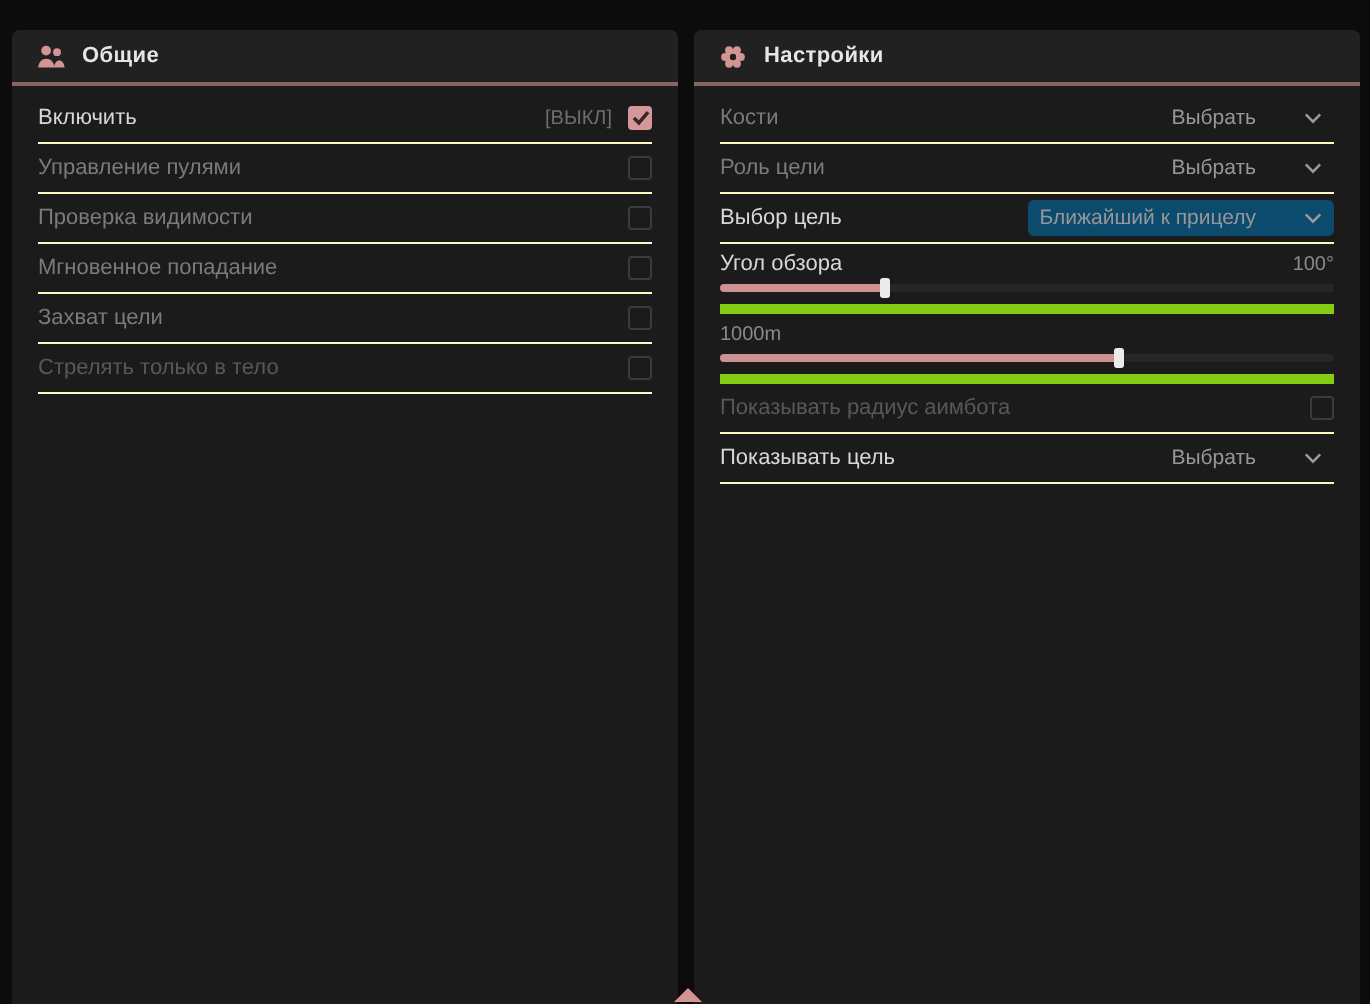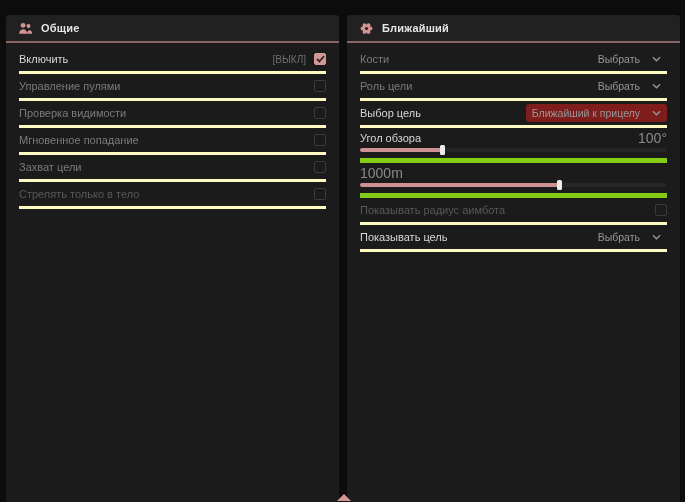--- a/index.html
+++ b/index.html
@@ -6,39 +6,39 @@
   .screen{position:relative;width:685px;height:502px;background:#0c0c0c;overflow:hidden;
           font-family:"Liberation Sans",sans-serif;-webkit-font-smoothing:antialiased;}
   .panel{position:absolute;top:15px;width:333px;height:490px;background:#1b1b1b;border-radius:4px;overflow:hidden;}
   .panel-left{left:6px;}
   .panel-right{left:347px;}
   .panel-header{height:26px;background:#212121;display:flex;align-items:center;gap:8px;padding-left:12px;}
   .htitle{color:#e6e6e6;font-size:11px;font-weight:bold;letter-spacing:.2px;}
   .hicon{width:15px;height:15px;display:flex;align-items:center;justify-content:center;}
   .accent-line{height:2px;background:#8a6363;}
   .body{padding:4px 13px 0 13px;}
-  .row{height:24px;display:flex;align-items:center;justify-content:space-between;border-bottom:3px solid #fef9c3;}
+  .row{height:24px;display:flex;align-items:center;justify-content:space-between;border-bottom:1px solid #fef9c3;}
   .row-tall{height:27px;display:block;border-bottom:5px solid #84cc16;padding-top:3px;}
   .lbl{font-size:11px;}
   .lbl.bright{color:#d8d8d8;}
   .lbl.mid{color:#7b7b7b;}
   .lbl.dim{color:#585858;}
   .right{display:flex;align-items:center;gap:8px;}
   .state{color:#6e6e6e;font-size:10px;}
   .cb{width:12px;height:12px;border-radius:2px;border:1px solid #3b3b3b;box-sizing:border-box;
       display:flex;align-items:center;justify-content:center;}
   .cb svg{display:none;}
   .cb.checked{background:#d49898;border-color:#d49898;}
   .cb.checked svg{display:block;}
-  .dd{display:flex;align-items:center;gap:12px;padding:3px 6px;border-radius:3px;}
-  .dd.boxed{background:#7f1d1d;}
+  .dd{display:flex;align-items:center;gap:24px;padding:3px 6px;border-radius:3px;}
+  .dd.boxed{background:#0c4a6e;}
   .dd-value{font-size:10.5px;color:#979797;}
   .chev{display:flex;align-items:center;}
   .slider-head{display:flex;align-items:center;justify-content:space-between;height:14px;}
-  .slider-value{color:#8a8a8a;font-size:14px;}
+  .slider-value{color:#8a8a8a;font-size:10px;}
   .track{position:relative;height:4px;background:#262626;border-radius:2px;margin-top:3px;}
   .fill{position:relative;height:4px;background:#cf9292;border-radius:2px;}
   .thumb{position:absolute;right:-2px;top:-3px;width:5px;height:10px;background:#ececec;border-radius:1.5px;}
   .scroll-arrow{position:absolute;left:337px;bottom:1px;width:0;height:0;
       border-left:7px solid transparent;border-right:7px solid transparent;border-bottom:7px solid #d59494;}
 </style>
 </head>
 <body>
 
 <div class="screen">
@@ -105,21 +105,21 @@
           <circle cx="12.2" cy="8" r="2.1"></circle>
             <circle cx="10.1" cy="11.6" r="2.1"></circle>
             <circle cx="5.9" cy="11.6" r="2.1"></circle>
           <circle cx="3.8" cy="8" r="2.1"></circle>
             <circle cx="5.9" cy="4.4" r="2.1"></circle>
             <circle cx="10.1" cy="4.4" r="2.1"></circle>
           <circle cx="8" cy="8" r="4.1"></circle>
             <circle cx="8" cy="8" r="1.7" fill="#212121"></circle>
         </svg>
       </span>
-      <span class="htitle">Ближайший</span>
+      <span class="htitle">Настройки</span>
     </header>
     <div class="accent-line"></div>
     <div class="body">
 
       <div class="row">
         <span class="lbl mid">Кости</span>
         <span class="dd">
           <span class="dd-value">Выбрать</span>
           <span class="chev">
             <svg width="9" height="6" viewBox="0 0 10 6">

